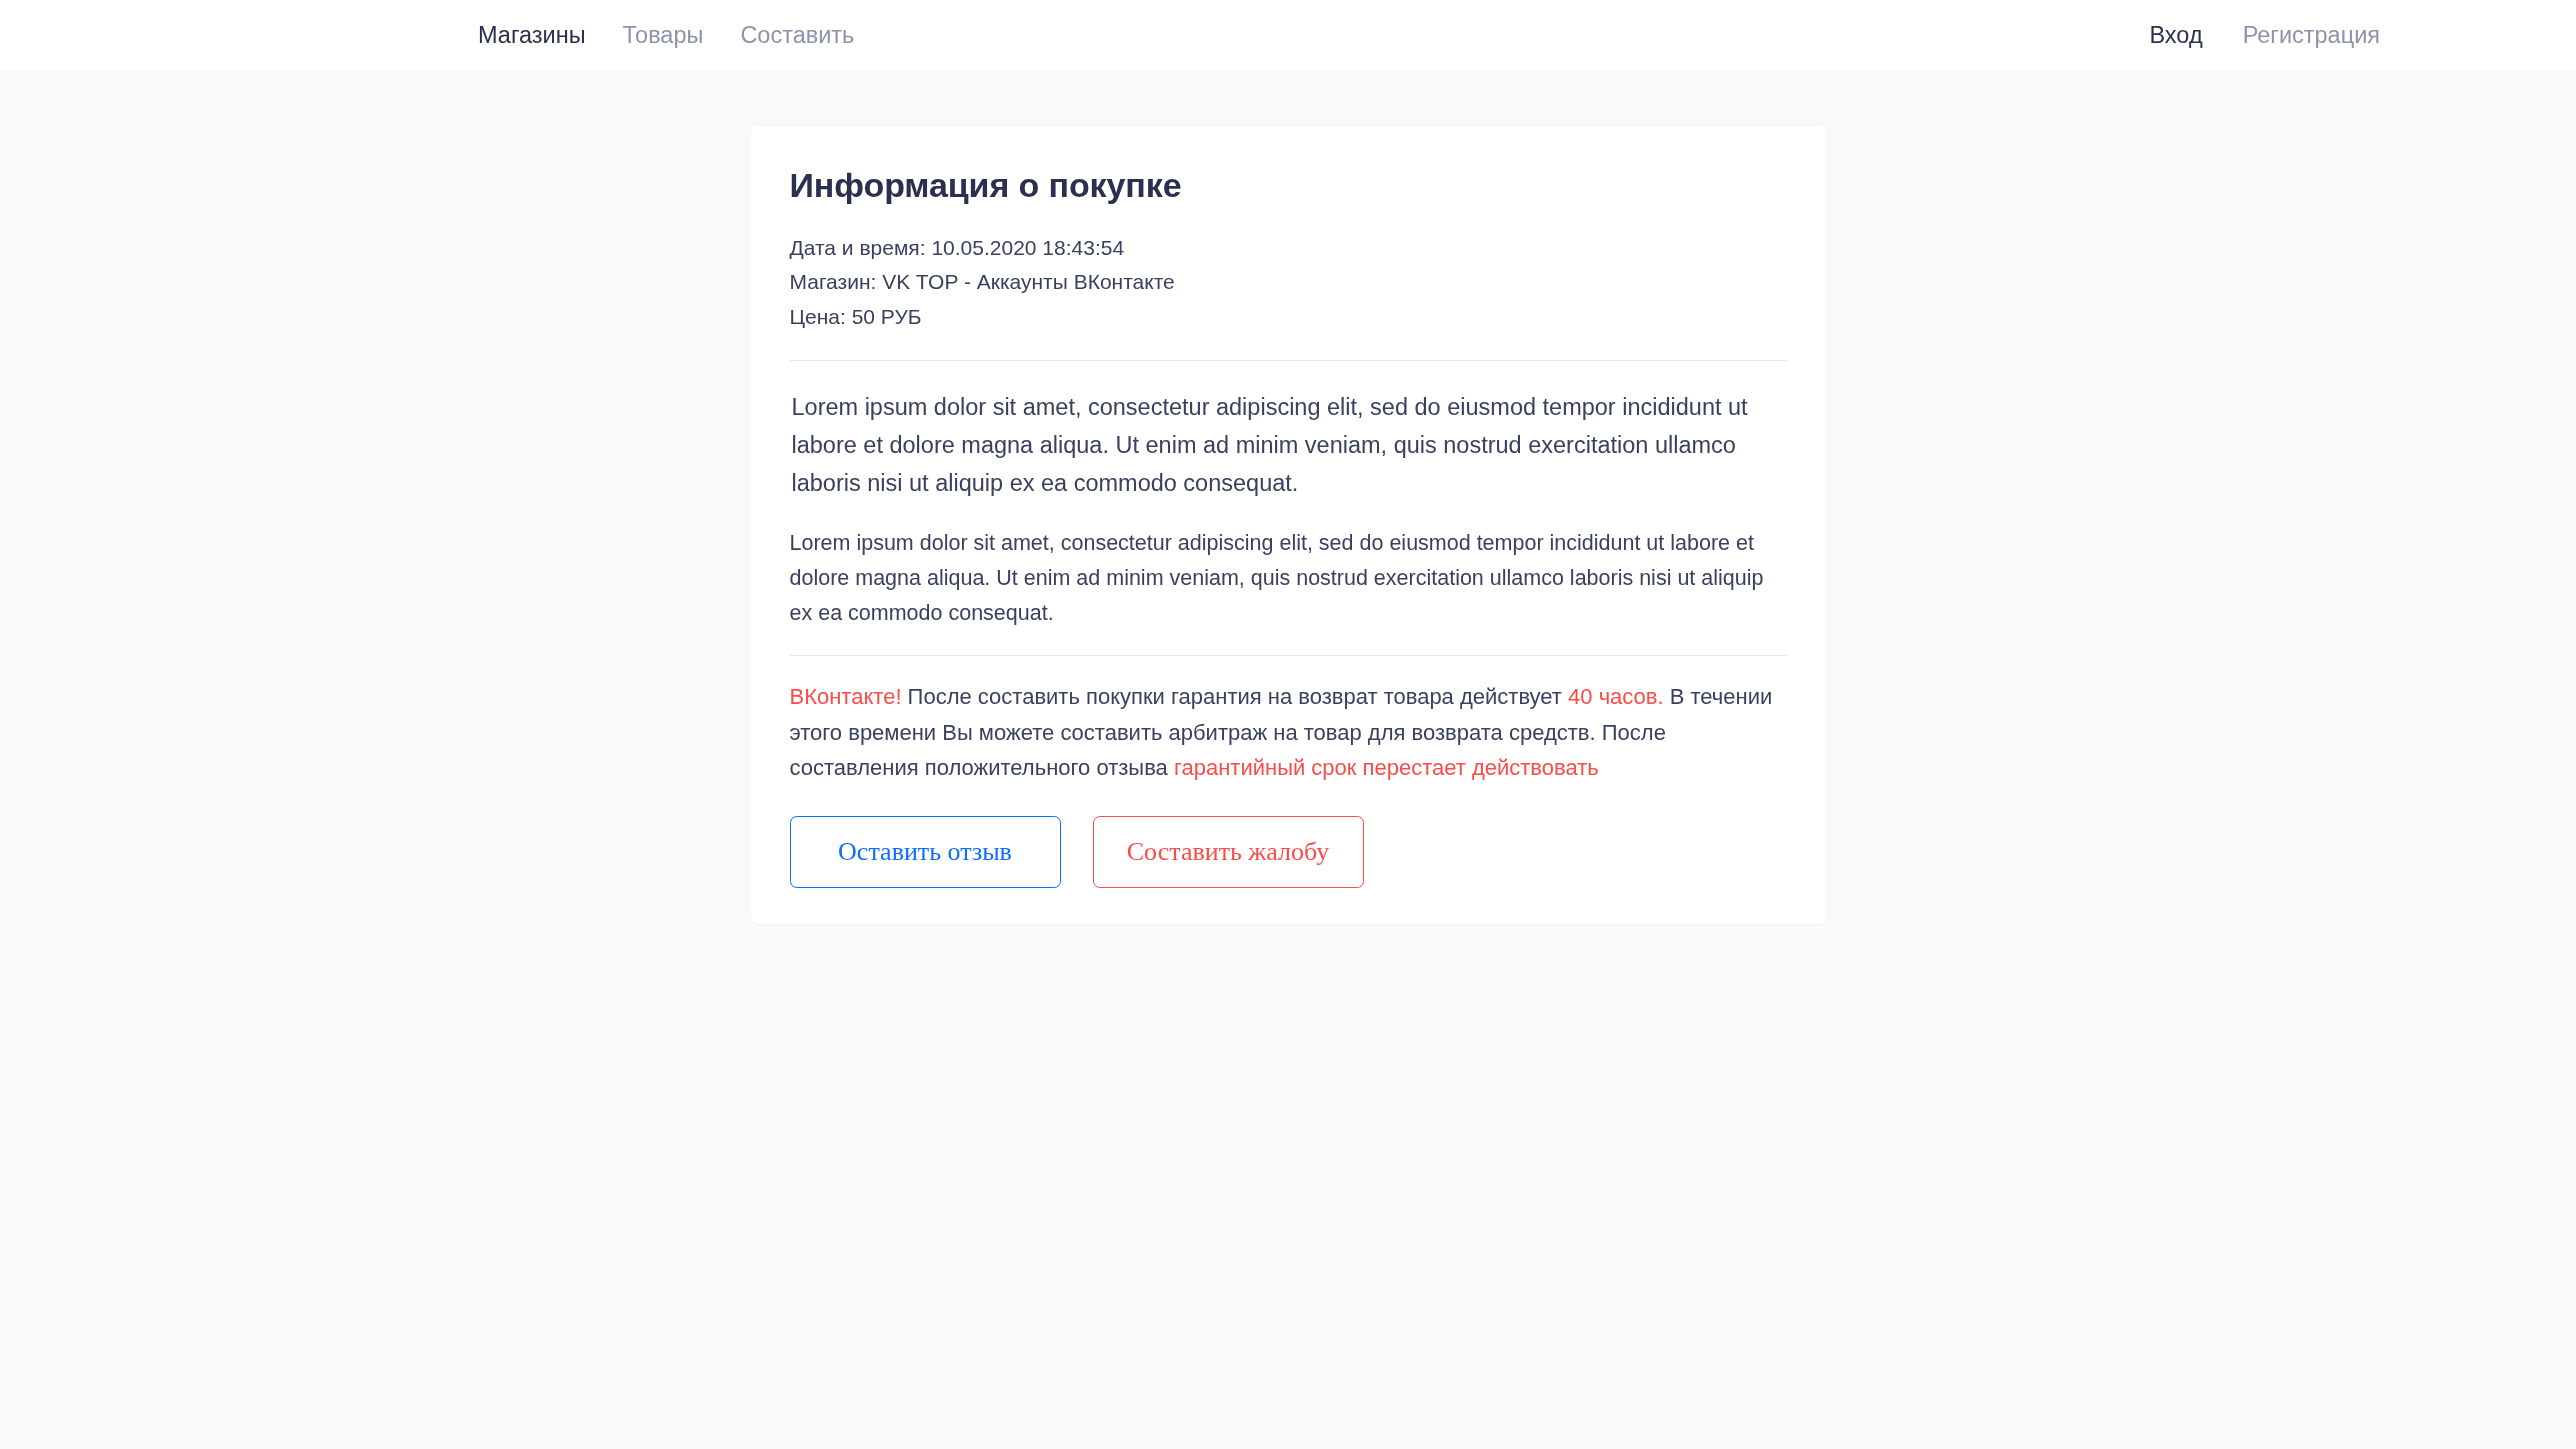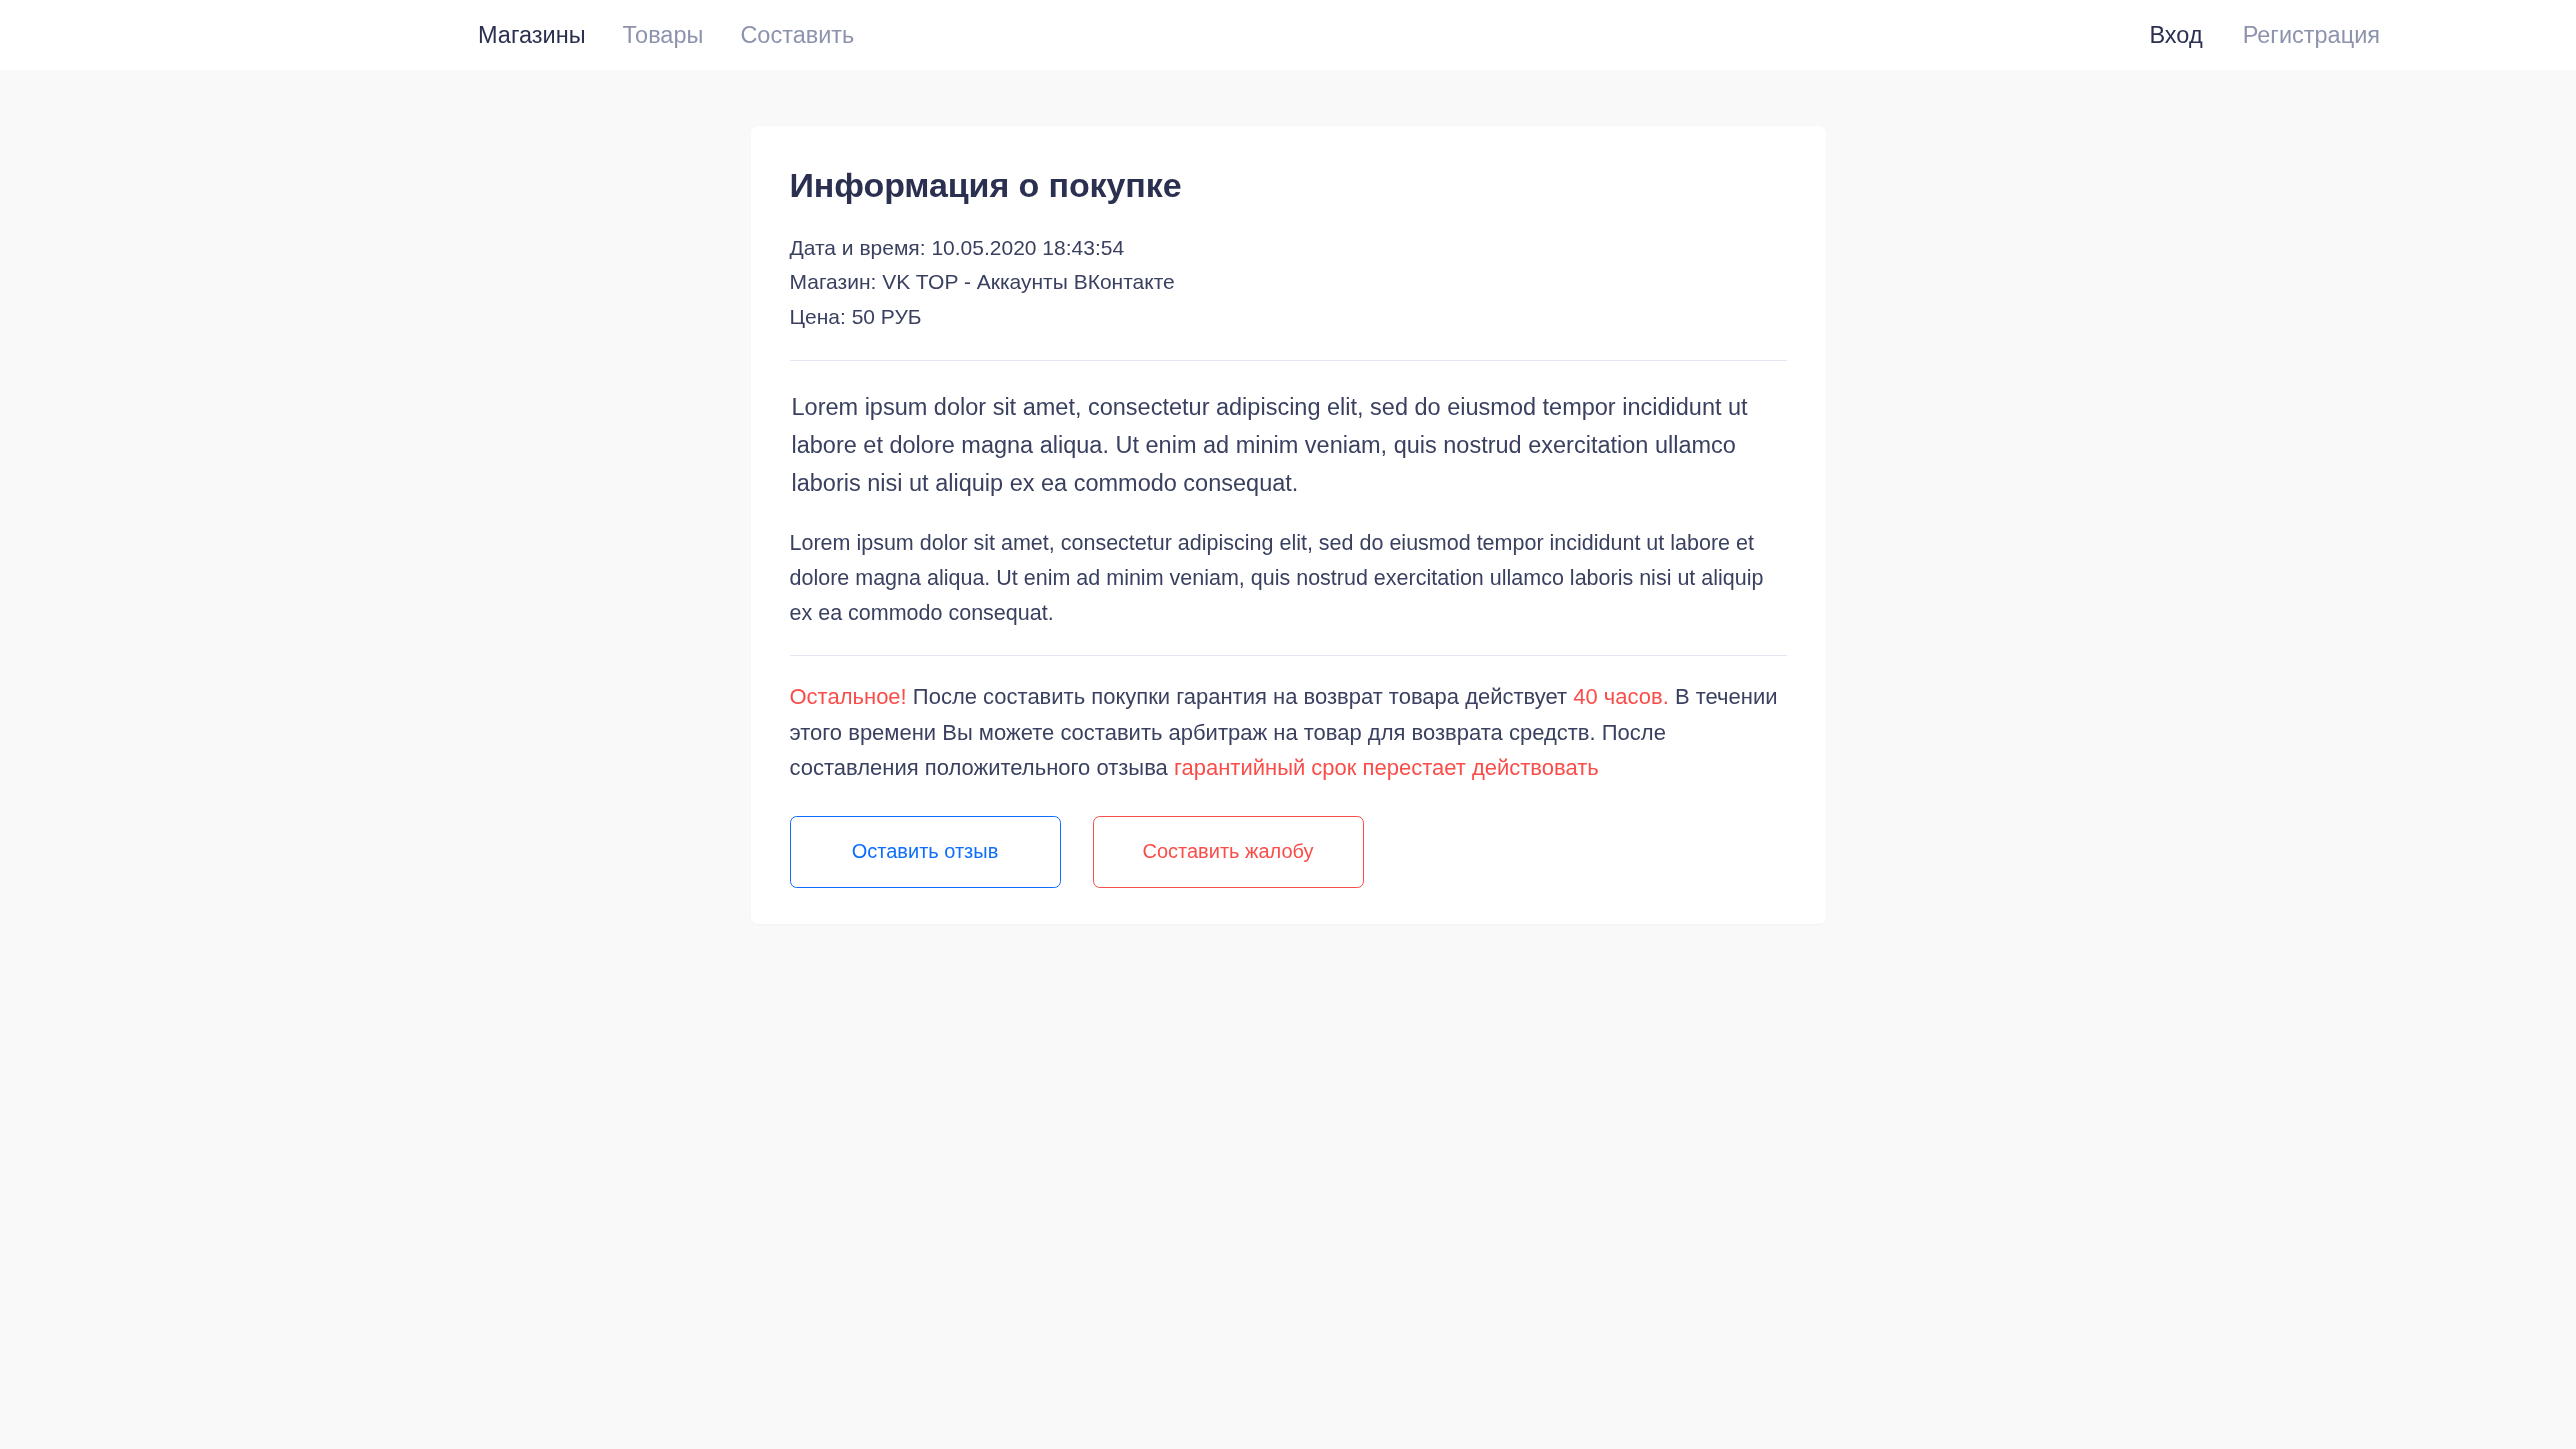--- a/index.html
+++ b/index.html
@@ -172,23 +172,24 @@
     margin-top: 29.5px;
   }
   .btn {
     height: 72px;
     min-width: 0;
     border-radius: 6.7px;
     background: #ffffff;
     display: flex;
     align-items: center;
     justify-content: center;
-    font-size: 20px;
+    font-size: 26px;
     cursor: pointer;
     padding: 12px 23px;
+    font-family: Liberation Serif, serif;
   }
   .btn-review {
     border: 1.3px solid #0d6efd;
     color: #0d6efd;
     width: 271px;
   }
   .btn-complaint {
     border: 1.3px solid #fa4c48;
     color: #fa4c48;
     width: 271px;
@@ -223,21 +224,21 @@
     <div class="divider"></div>
 
     <div class="lorem-lead">Lorem ipsum dolor sit amet, consectetur adipiscing elit, sed do eiusmod tempor incididunt ut labore et dolore magna aliqua. Ut enim ad minim veniam, quis nostrud exercitation ullamco laboris nisi ut aliquip ex ea commodo consequat.</div>
 
 
     <div class="lorem-small">Lorem ipsum dolor sit amet, consectetur adipiscing elit, sed do eiusmod tempor incididunt ut labore et dolore magna aliqua. Ut enim ad minim veniam, quis nostrud exercitation ullamco laboris nisi ut aliquip ex ea commodo consequat.</div>
 
     <div class="divider second"></div>
 
     <div class="warning">
-      <span class="red">Остальное!</span><span> После составить покупки гарантия на возврат товара действует </span><span class="red">40 часов.</span><span> В течении этого времени Вы можете составить арбитраж на товар для возврата средств. После составления положительного отзыва </span><span class="red">гарантийный срок перестает действовать</span>
+      <span class="red">ВКонтакте!</span><span> После составить покупки гарантия на возврат товара действует </span><span class="red">40 часов.</span><span> В течении этого времени Вы можете составить арбитраж на товар для возврата средств. После составления положительного отзыва </span><span class="red">гарантийный срок перестает действовать</span>
     </div>
 
     <div class="btn-row">
       <div class="btn btn-review">Оставить отзыв</div>
       <div class="btn btn-complaint">Составить жалобу</div>
     </div>
 
   </div>
 </div>
 

